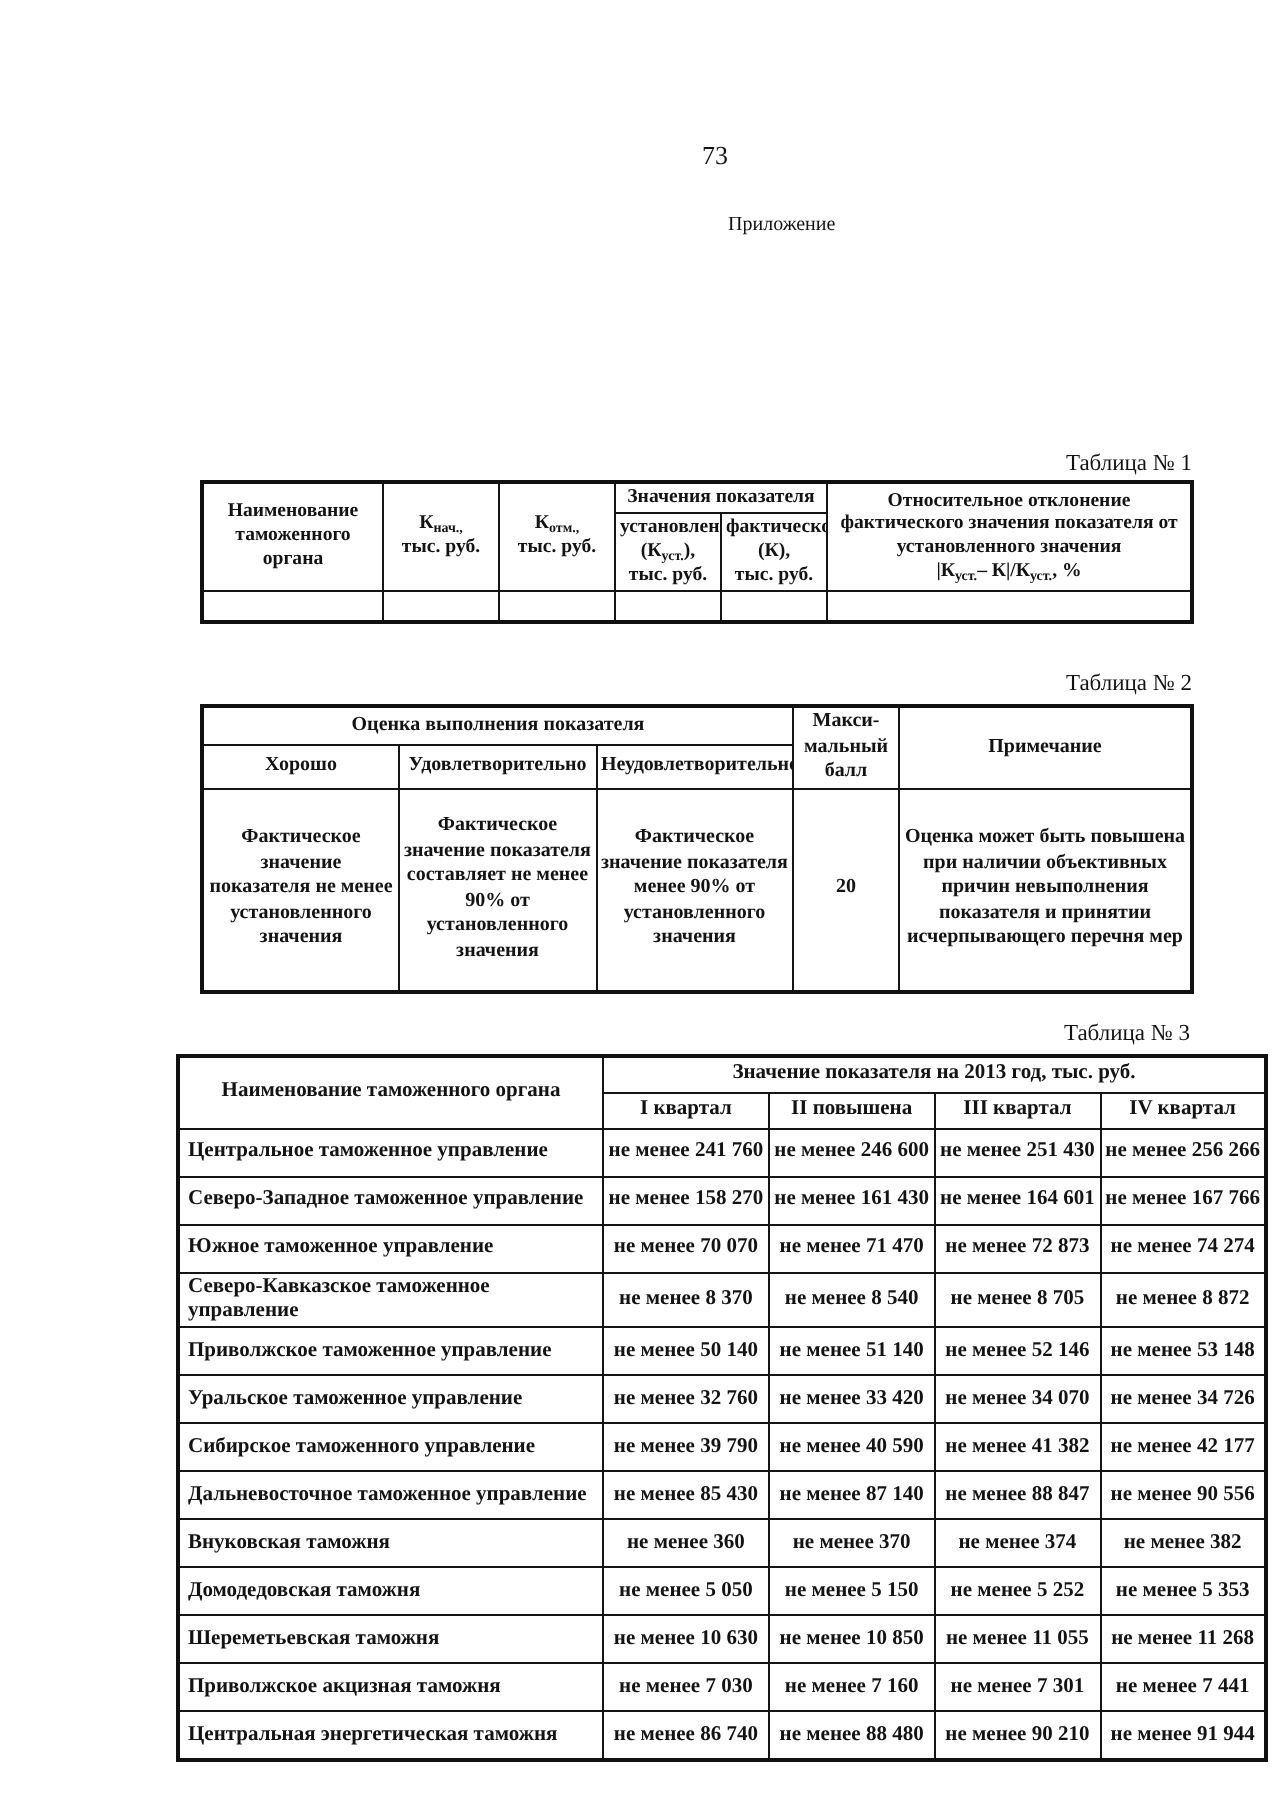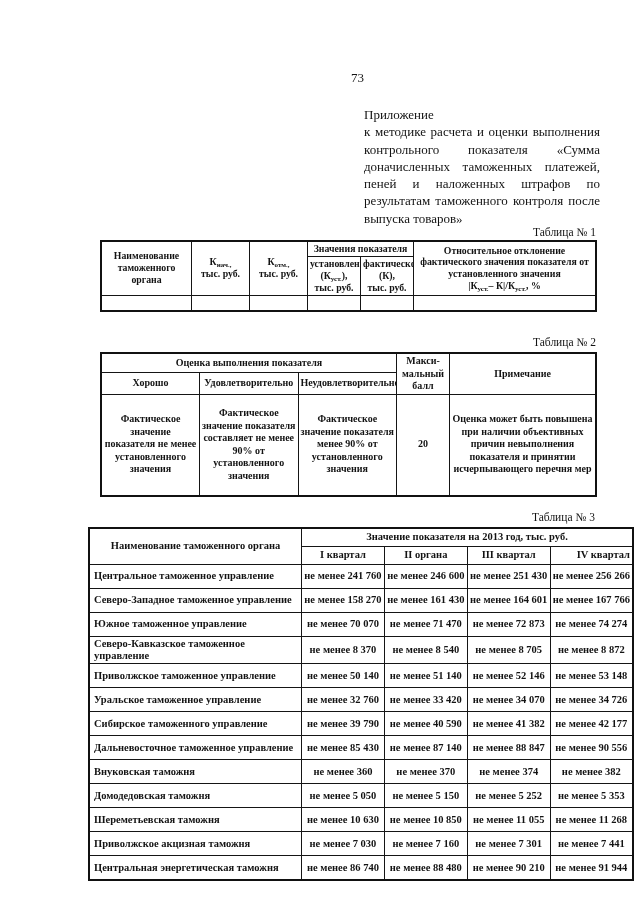--- a/index.html
+++ b/index.html
@@ -4,21 +4,21 @@
 <style>
   html,body{margin:0;padding:0;}
   body{
     width:640px;height:905px;background:#ffffff;
     font-family:"Liberation Serif","DejaVu Serif",serif;
     color:#131313;position:relative;overflow:hidden;
     -webkit-font-smoothing:antialiased;
   }
   .page{position:absolute;inset:0;}
   .page-number{position:absolute;top:70px;left:351px;font-size:13px;}
-  .annex{position:absolute;top:106px;left:364px;width:236px;font-size:13px;line-height:1.33;font-family:Liberation Serif, serif;}
+  .annex{position:absolute;top:106px;left:364px;width:236px;font-size:10px;line-height:1.33;font-family:Liberation Serif, serif;}
   .annex .body{text-align:justify;}
   .tbl-label{position:absolute;font-size:11.5px;}
   .lbl1{top:226px;right:44px;}
   .lbl2{top:336px;right:44px;}
   .lbl3{top:511px;right:45px;}
   table{border-collapse:collapse;table-layout:fixed;position:absolute;background:#fff;}
   td{border:1.5px solid #151515;vertical-align:middle;text-align:center;
      padding:1px 2px;font-weight:bold;overflow:hidden;}
   
   .t1{top:240px;left:100px;width:497px;font-size:9.8px;line-height:1.22;border:2px solid #111;}
@@ -29,35 +29,34 @@
   sub{font-size:7px;vertical-align:-2px;line-height:0;margin-top:36px;}
   
   .t2{top:352px;left:100px;width:497px;font-size:10px;line-height:1.25;border:2px solid #111;}
   .t2 .c1{width:90px;text-align:center;} .t2 .c2{width:106px;} .t2 .c3{width:112px;}
   .t2 .c4{width:48px;} .t2 .c5{width:141px;}
   .t2 .r1 td{height:14px;}
   .t2 .r2 td{height:17px;}
   .t2 .r3 td{height:98px;vertical-align:middle;}
   
   .t3{top:527px;left:88px;width:546px;font-size:10.5px;line-height:1.15;border:2px solid #111;}
-  .t3 .c1{width:207px;} .t3 .cq{width:85px;} .t3 .cq4{width:84px;text-align:right;}
+  .t3 .c1{width:207px;} .t3 .cq{width:85px;} .t3 .cq4{width:84px;}
   .t3 thead td{height:15px;}
   .t3 tbody td{height:21px;}
   .t3 tbody td.name-col{text-align:left;padding-left:4px;}
 </style>
 </head>
 <body>
 
 <div class="page">
 
   <div class="page-number">73</div>
 
   <div class="annex">
     <div>Приложение</div>
-    <div class="body">к методике расчета и оценки выполнения контрольного показателя «Сумма доначисленных таможенных платежей, пеней и наложенных штрафов по результатам таможенного контроля после выпуска товаров»</div>
   </div>
 
   <div class="tbl-label lbl1">Таблица № 1</div>
 
   <table class="t1">
     <tbody>
         <tr>
       <td class="c1" rowspan="2">Наименование таможенного органа</td>
       <td class="c2" rowspan="2"><span>К</span><sub>нач.,</sub><br><span>тыс. руб.</span></td>
       <td class="c3" rowspan="2"><span>К</span><sub>отм.,</sub><br><span>тыс. руб.</span></td>
@@ -109,21 +108,21 @@
   <div class="tbl-label lbl3">Таблица № 3</div>
 
   <table class="t3">
     <thead>
       <tr>
         <td class="c1" rowspan="2">Наименование таможенного органа</td>
         <td colspan="4">Значение показателя на  2013 год, тыс. руб.</td>
       </tr>
       <tr>
         <td class="cq">I квартал</td>
-        <td class="cq">II органа</td>
+        <td class="cq">II повышена</td>
         <td class="cq">III квартал</td>
         <td class="cq4">IV квартал</td>
       </tr>
     </thead>
     <tbody>
         <tr>
           <td class="name-col">Центральное таможенное управление</td>
           <td>не менее 241 760</td>
           <td>не менее 246 600</td>
           <td>не менее 251 430</td>

